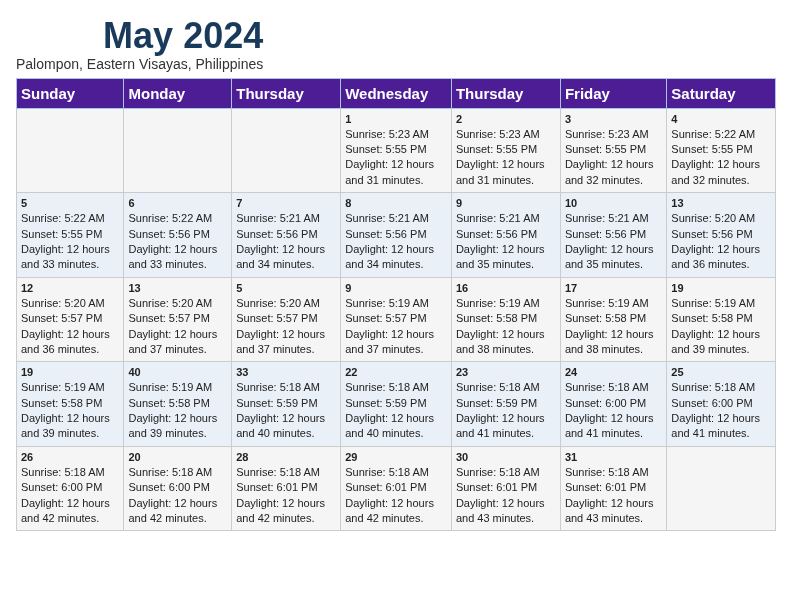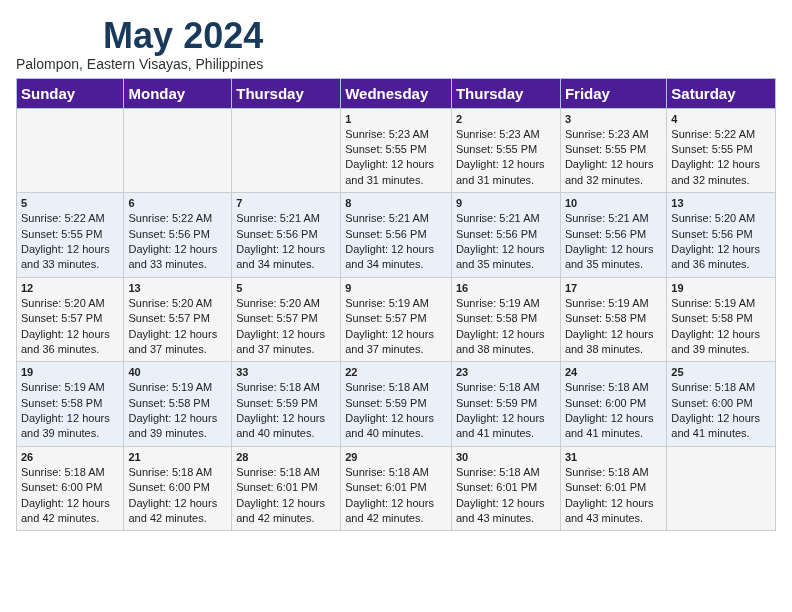--- a/index.html
+++ b/index.html
@@ -299,21 +299,21 @@
       </tr>
       <tr>
         <td>
           <span class="day-num">26</span>
           <div class="day-info" style="white-space: pre-line;">Sunrise: 5:18 AM
 Sunset: 6:00 PM
 Daylight: 12 hours
 and 42 minutes.</div>
         </td>
         <td>
-          <span class="day-num">21</span>
+          <span class="day-num">20</span>
           <div class="day-info" style="white-space: pre-line;">Sunrise: 5:18 AM
 Sunset: 6:00 PM
 Daylight: 12 hours
 and 42 minutes.</div>
         </td>
         <td>
           <span class="day-num">28</span>
           <div class="day-info" style="white-space: pre-line;">Sunrise: 5:18 AM
 Sunset: 6:01 PM
 Daylight: 12 hours

